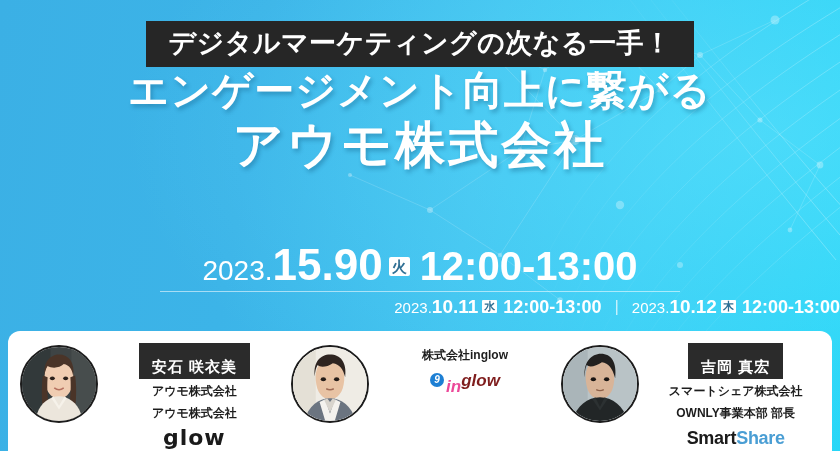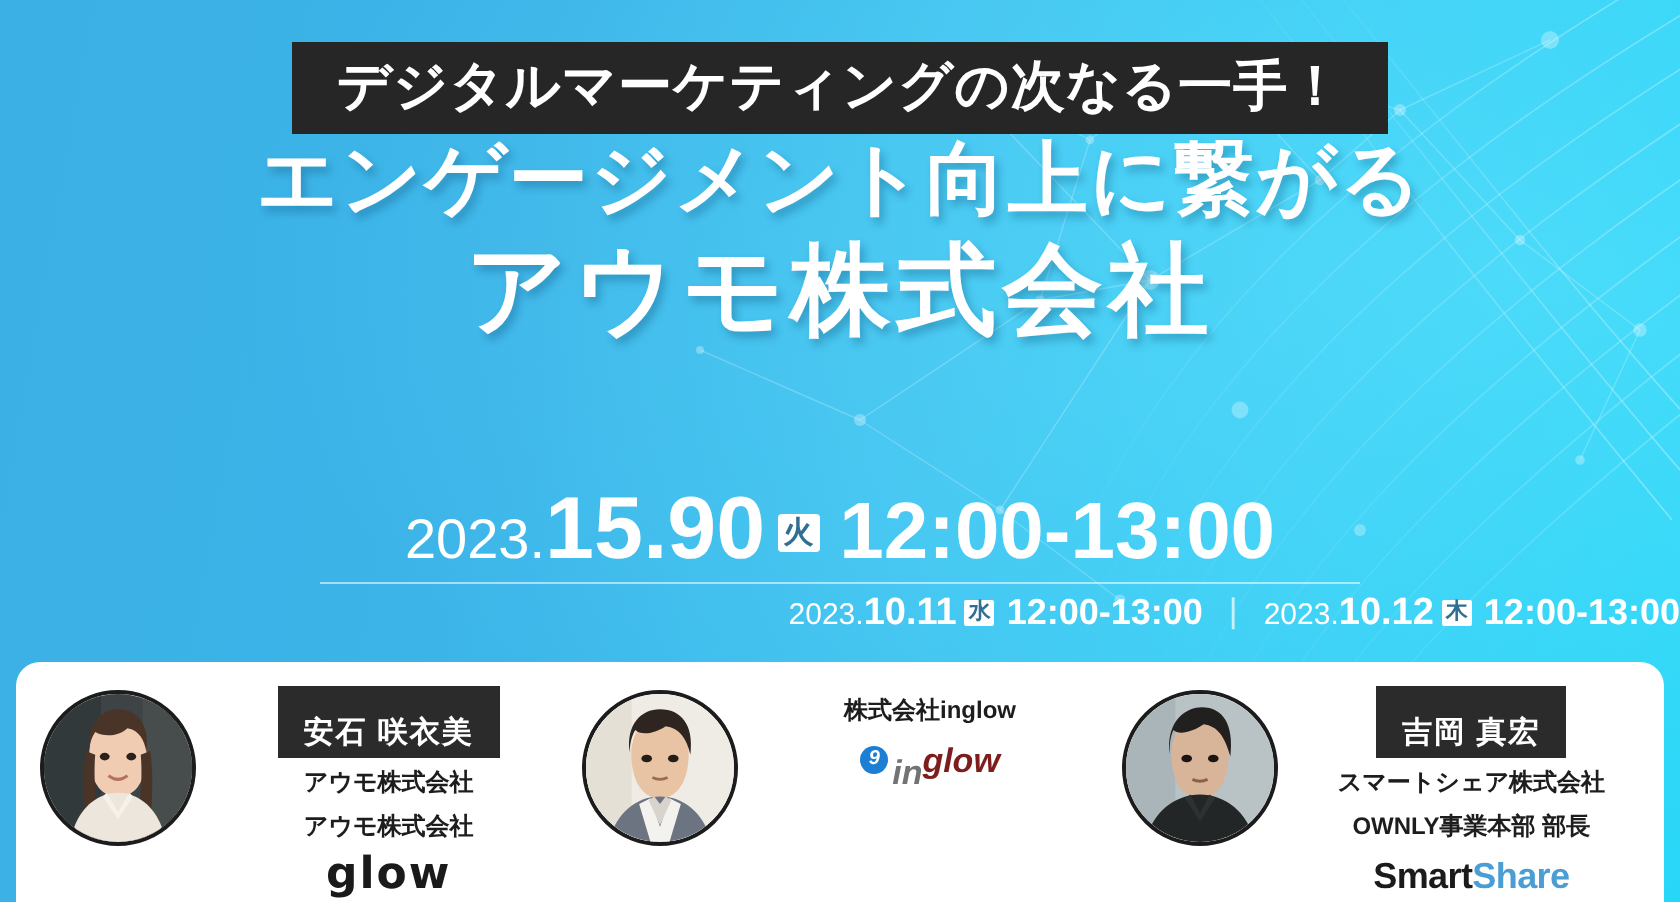--- a/index.html
+++ b/index.html
@@ -271,21 +271,21 @@
     font-style: italic;
     display: flex;
     align-items: center;
     justify-content: center;
     line-height: 1;
   }
   .logo-inglow .txt-in {
     font-size: 17px;
     font-weight: bold;
     font-style: italic;
-    color: #737373;
+    color: #ec4899;
     margin-top: 12px;
   }
   .logo-inglow .txt-glow {
     font-size: 17px;
     font-weight: bold;
     font-style: italic;
     color: #7f1d1d;
     margin-left: -2px;
   }
 

